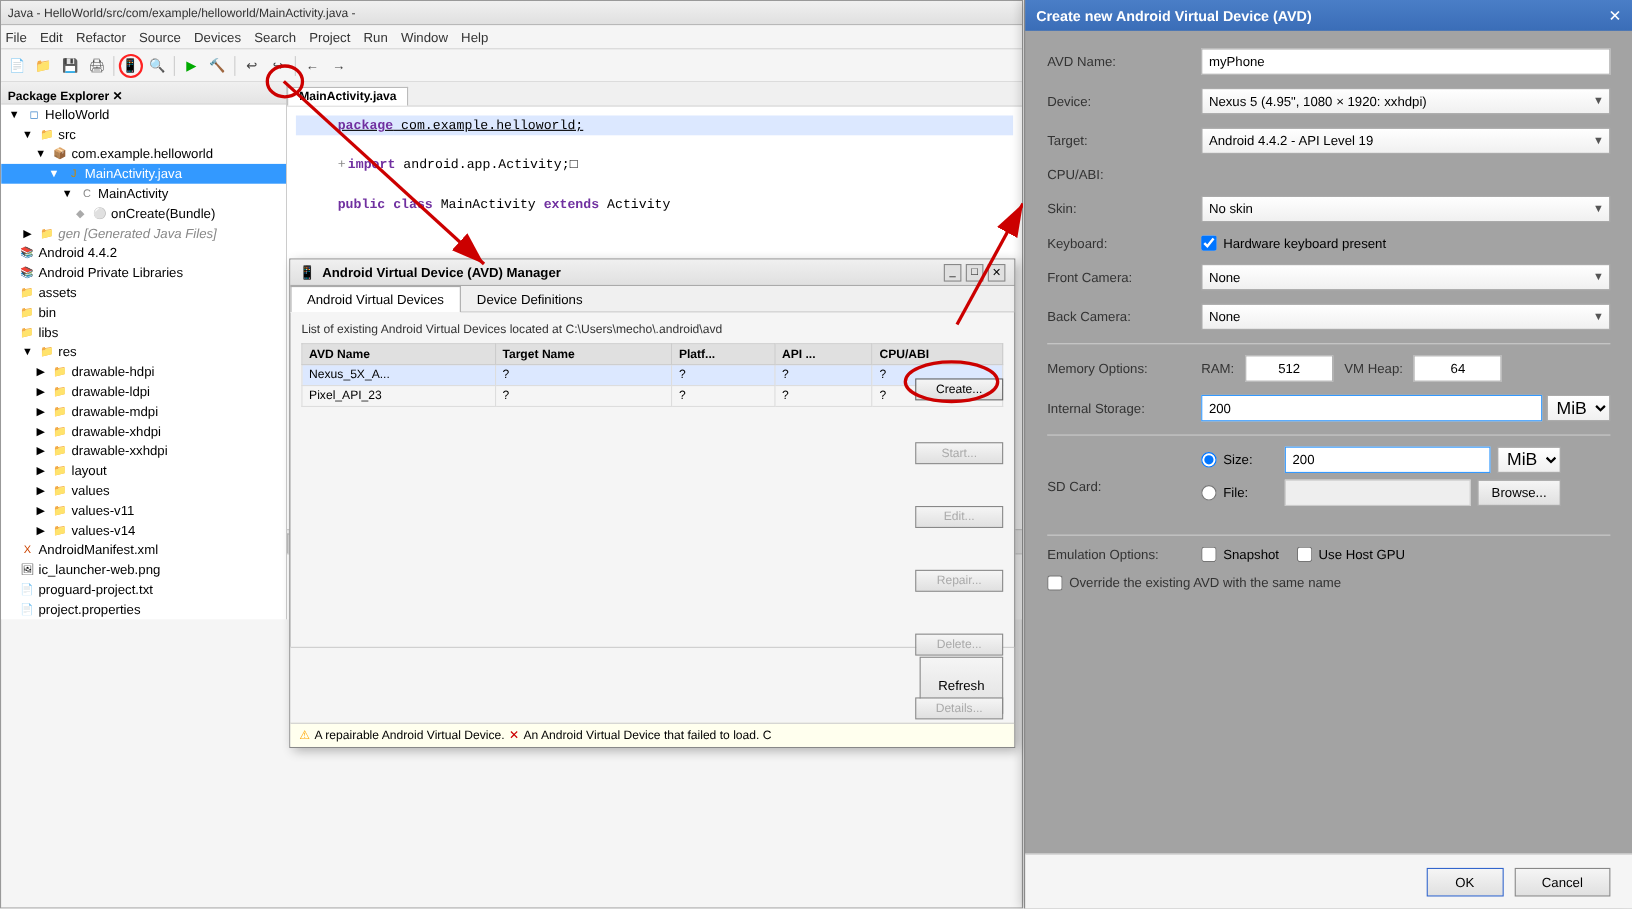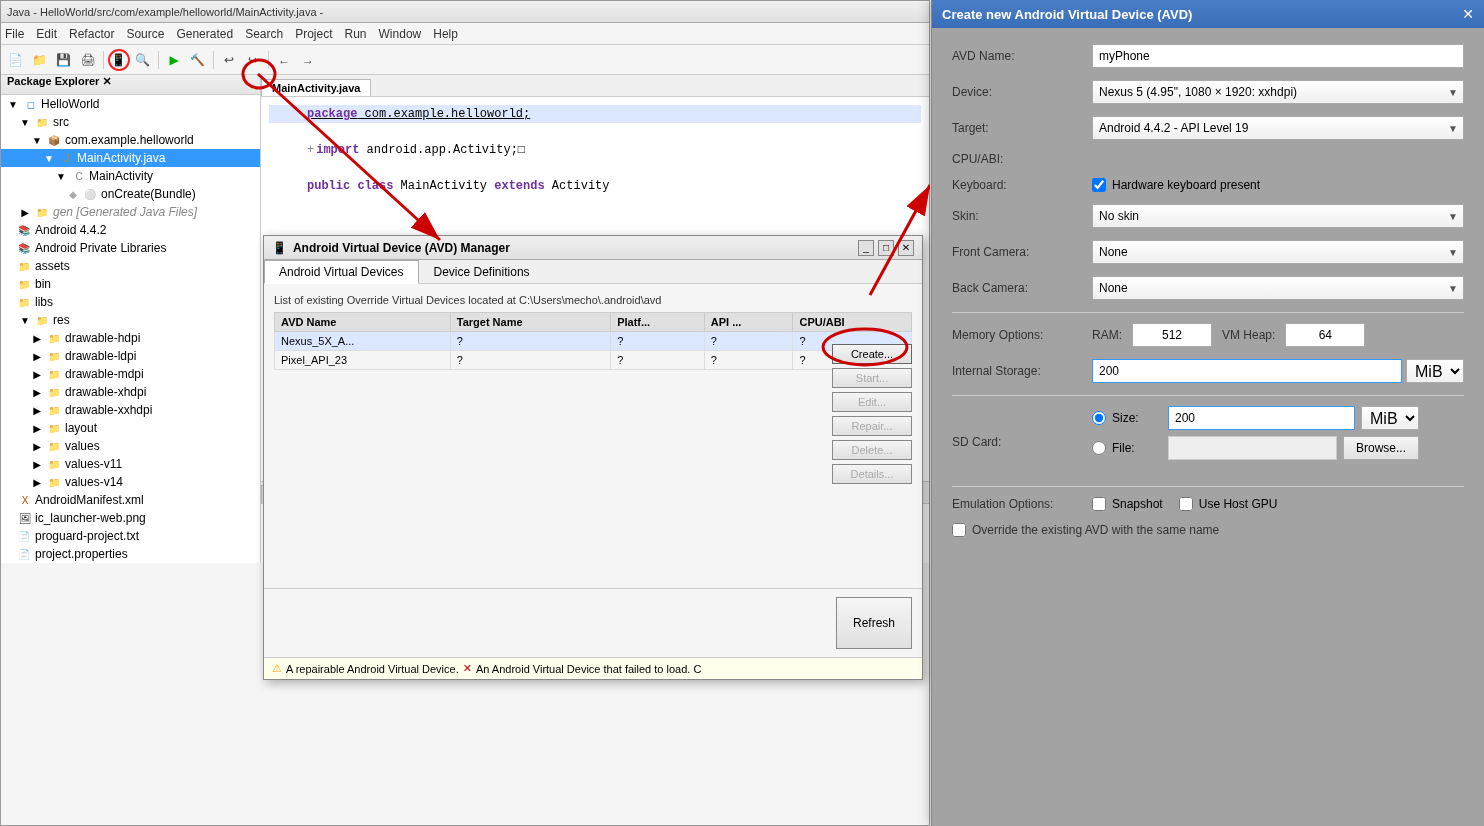--- a/index.html
+++ b/index.html
@@ -15,21 +15,21 @@
     .ide-menubar span { font-size: 12px; color: #333; cursor: pointer; }
 
     .ide-toolbar { background: #f5f5f5; height: 30px; display: flex; align-items: center; padding: 0 4px; border-bottom: 1px solid #ccc; gap: 2px; }
     .toolbar-btn { width: 22px; height: 22px; background: none; border: none; cursor: pointer; display: flex; align-items: center; justify-content: center; font-size: 12px; color: #444; border-radius: 2px; }
     .toolbar-btn.highlighted { border: 2px solid #ff2222; border-radius: 50%; }
     .toolbar-separator { width: 1px; height: 18px; background: #ccc; margin: 0 2px; }
     .ide-main { display: flex; flex: 1; }
 
     
     .package-explorer { width: 260px; background: #fff; border-right: 1px solid #ccc; overflow: hidden; display: flex; flex-direction: column; }
-    .panel-titlebar { background: linear-gradient(to bottom, #f0f0f0, #e4e4e4); height: 20px; display: flex; align-items: flex-start; padding: 0 6px; border-bottom: 1px solid #ccc; font-size: 11px; font-weight: bold; }
+    .panel-titlebar { background: linear-gradient(to bottom, #f0f0f0, #e4e4e4); height: 20px; display: flex; align-items: flex-end; padding: 0 6px; border-bottom: 1px solid #ccc; font-size: 11px; font-weight: bold; }
     .tree-item { display: flex; align-items: center; padding: 1px 0; cursor: pointer; }
     .tree-item.selected { background: #3399ff; color: white; }
     .tree-indent { display: inline-block; }
     .tree-icon { width: 16px; height: 16px; margin-right: 2px; display: inline-flex; align-items: center; justify-content: center; font-size: 10px; }
     .tree-label { font-size: 12px; }
     .tree-label.generated { color: #888; font-style: italic; }
 
     
     .editor-area { flex: 1; background: #fff; display: flex; flex-direction: column; }
     .editor-tabs { background: #f0f0f0; height: 22px; display: flex; align-items: flex-end; border-bottom: 1px solid #ccc; }
@@ -63,21 +63,21 @@
     .avd-content { padding: 10px; }
     .avd-list-info { font-size: 11px; color: #333; margin-bottom: 6px; }
 
     .avd-table { width: 100%; border-collapse: collapse; margin-bottom: 8px; }
     .avd-table th { background: #e0e0e0; border: 1px solid #ccc; padding: 3px 6px; font-size: 11px; text-align: left; }
     .avd-table td { border: 1px solid #ddd; padding: 3px 6px; font-size: 11px; }
     .avd-table tr.selected td { background: #dce8ff; }
 
     .avd-btn-panel { position: absolute; right: 10px; top: 60px; display: flex; flex-direction: column; gap: 4px; }
     .avd-btn { width: 80px; padding: 3px 8px; font-size: 11px; border: 1px solid #888; background: linear-gradient(to bottom, #f5f5f5, #e0e0e0); cursor: pointer; text-align: center; }
-    .avd-btn.disabled { color: #aaa; }
+    .avd-btn.disabled { color: #aaa; margin-top: 34px; }
     .avd-btn.create-btn { border: 1px solid #666; }
 
     .avd-bottom { display: flex; justify-content: flex-end; padding: 8px 10px; border-top: 1px solid #ccc; background: #f5f5f5; }
     .avd-refresh-btn { padding: 18px 16px; font-size: 12px; border: 1px solid #888; background: linear-gradient(to bottom, #f5f5f5, #e0e0e0); cursor: pointer; }
 
     .avd-status { background: #ffffee; border-top: 1px solid #ccc; padding: 4px 8px; font-size: 11px; display: flex; align-items: center; gap: 4px; }
     .warning-icon { color: #ffa500; }
     .error-icon { color: #cc0000; }
 
     
@@ -131,21 +131,21 @@
 
   <div class="ide-titlebar">
     <span class="title">Java - HelloWorld/src/com/example/helloworld/MainActivity.java -</span>
   </div>
 
   <div class="ide-menubar">
     <span>File</span>
     <span>Edit</span>
     <span>Refactor</span>
     <span>Source</span>
-    <span>Generated</span>
+    <span>Devices</span>
     <span>Search</span>
     <span>Project</span>
     <span>Run</span>
     <span>Window</span>
     <span>Help</span>
   </div>
 
   <div class="ide-toolbar">
     <button class="toolbar-btn">📄</button>
     <button class="toolbar-btn">📁</button>
@@ -397,21 +397,21 @@
     <div class="avd-tab active">
       <span>Android Virtual Devices</span>
     </div>
     <div class="avd-tab">
       <span>Device Definitions</span>
     </div>
   </div>
 
   <div style="position:relative;">
     <div class="avd-content">
-      <div class="avd-list-info">List of existing Override Virtual Devices located at C:\Users\mecho\.android\avd</div>
+      <div class="avd-list-info">List of existing Android Virtual Devices located at C:\Users\mecho\.android\avd</div>
 
       <table class="avd-table">
         <thead>
           <tr>
             <th>AVD Name</th>
             <th>Target Name</th>
             <th>Platf...</th>
             <th>API ...</th>
             <th>CPU/ABI</th>
           </tr>
@@ -488,33 +488,33 @@
           <option>Android 4.4.2 - API Level 19</option>
         </select>
       </div>
     </div>
 
     <div class="form-row">
       <span class="form-label">CPU/ABI:</span>
     </div>
 
     <div class="form-row">
-      <span class="form-label">Keyboard:</span>
-      <div class="checkbox-row">
-        <input type="checkbox" class="form-checkbox" checked="" style="">
-        <span>Hardware keyboard present</span>
-      </div>
-    </div>
-
-    <div class="form-row">
       <span class="form-label">Skin:</span>
       <div class="select-wrapper">
         <select class="form-select">
           <option>No skin</option>
         </select>
+      </div>
+    </div>
+
+    <div class="form-row">
+      <span class="form-label">Keyboard:</span>
+      <div class="checkbox-row">
+        <input type="checkbox" class="form-checkbox" checked="" style="">
+        <span>Hardware keyboard present</span>
       </div>
     </div>
 
     <div class="form-row">
       <span class="form-label">Front Camera:</span>
       <div class="select-wrapper">
         <select class="form-select">
           <option>None</option>
         </select>
       </div>
@@ -588,20 +588,24 @@
         </div>
       </div>
     </div>
 
     <div class="override-row">
       <input type="checkbox" class="form-checkbox" style="">
       <span class="override-label">Override the existing AVD with the same name</span>
     </div>
   </div>
 
+  <div class="create-footer">
+    <button class="footer-btn primary">OK</button>
+    <button class="footer-btn">Cancel</button>
+  </div>
 </div>
 
 <svg style="position:absolute;top:0;left:0;width:930px;height:826px;pointer-events:none;z-index:50">
 
   <defs>
     <marker id="arrowhead" markerWidth="10" markerHeight="7" refX="10" refY="3.5" orient="auto">
       <polygon points="0 0, 10 3.5, 0 7" fill="#cc0000"></polygon>
     </marker>
   </defs>
 

